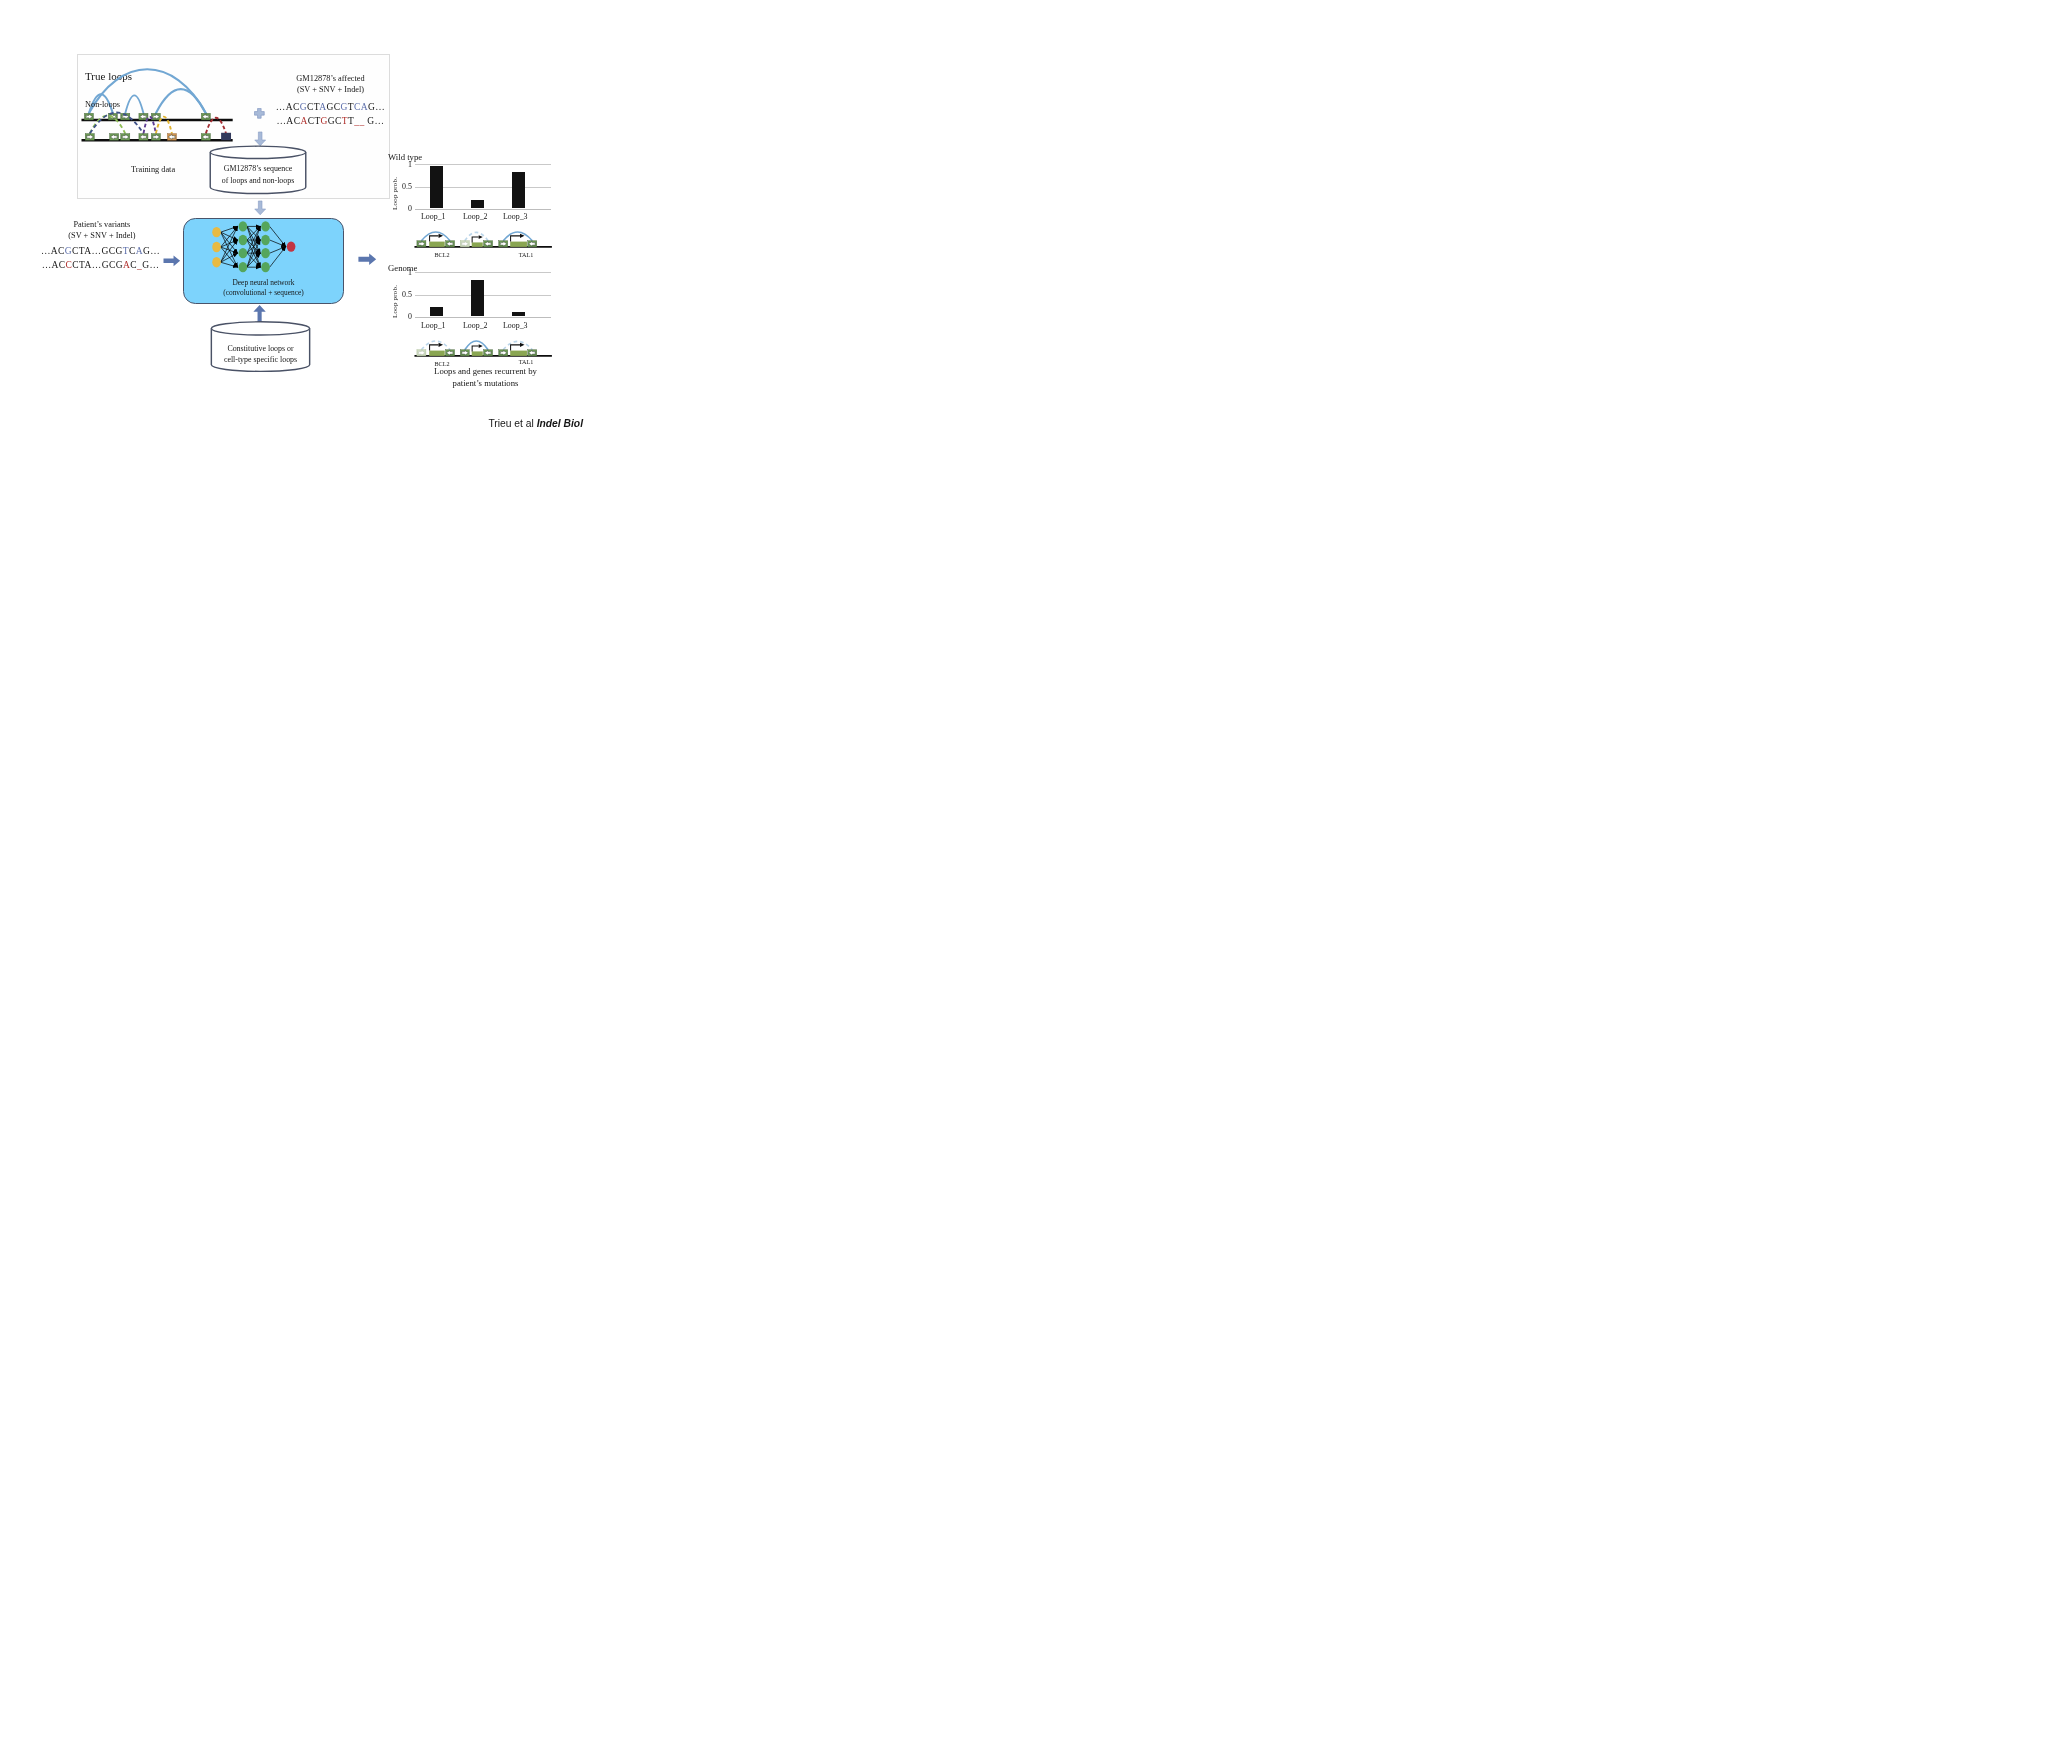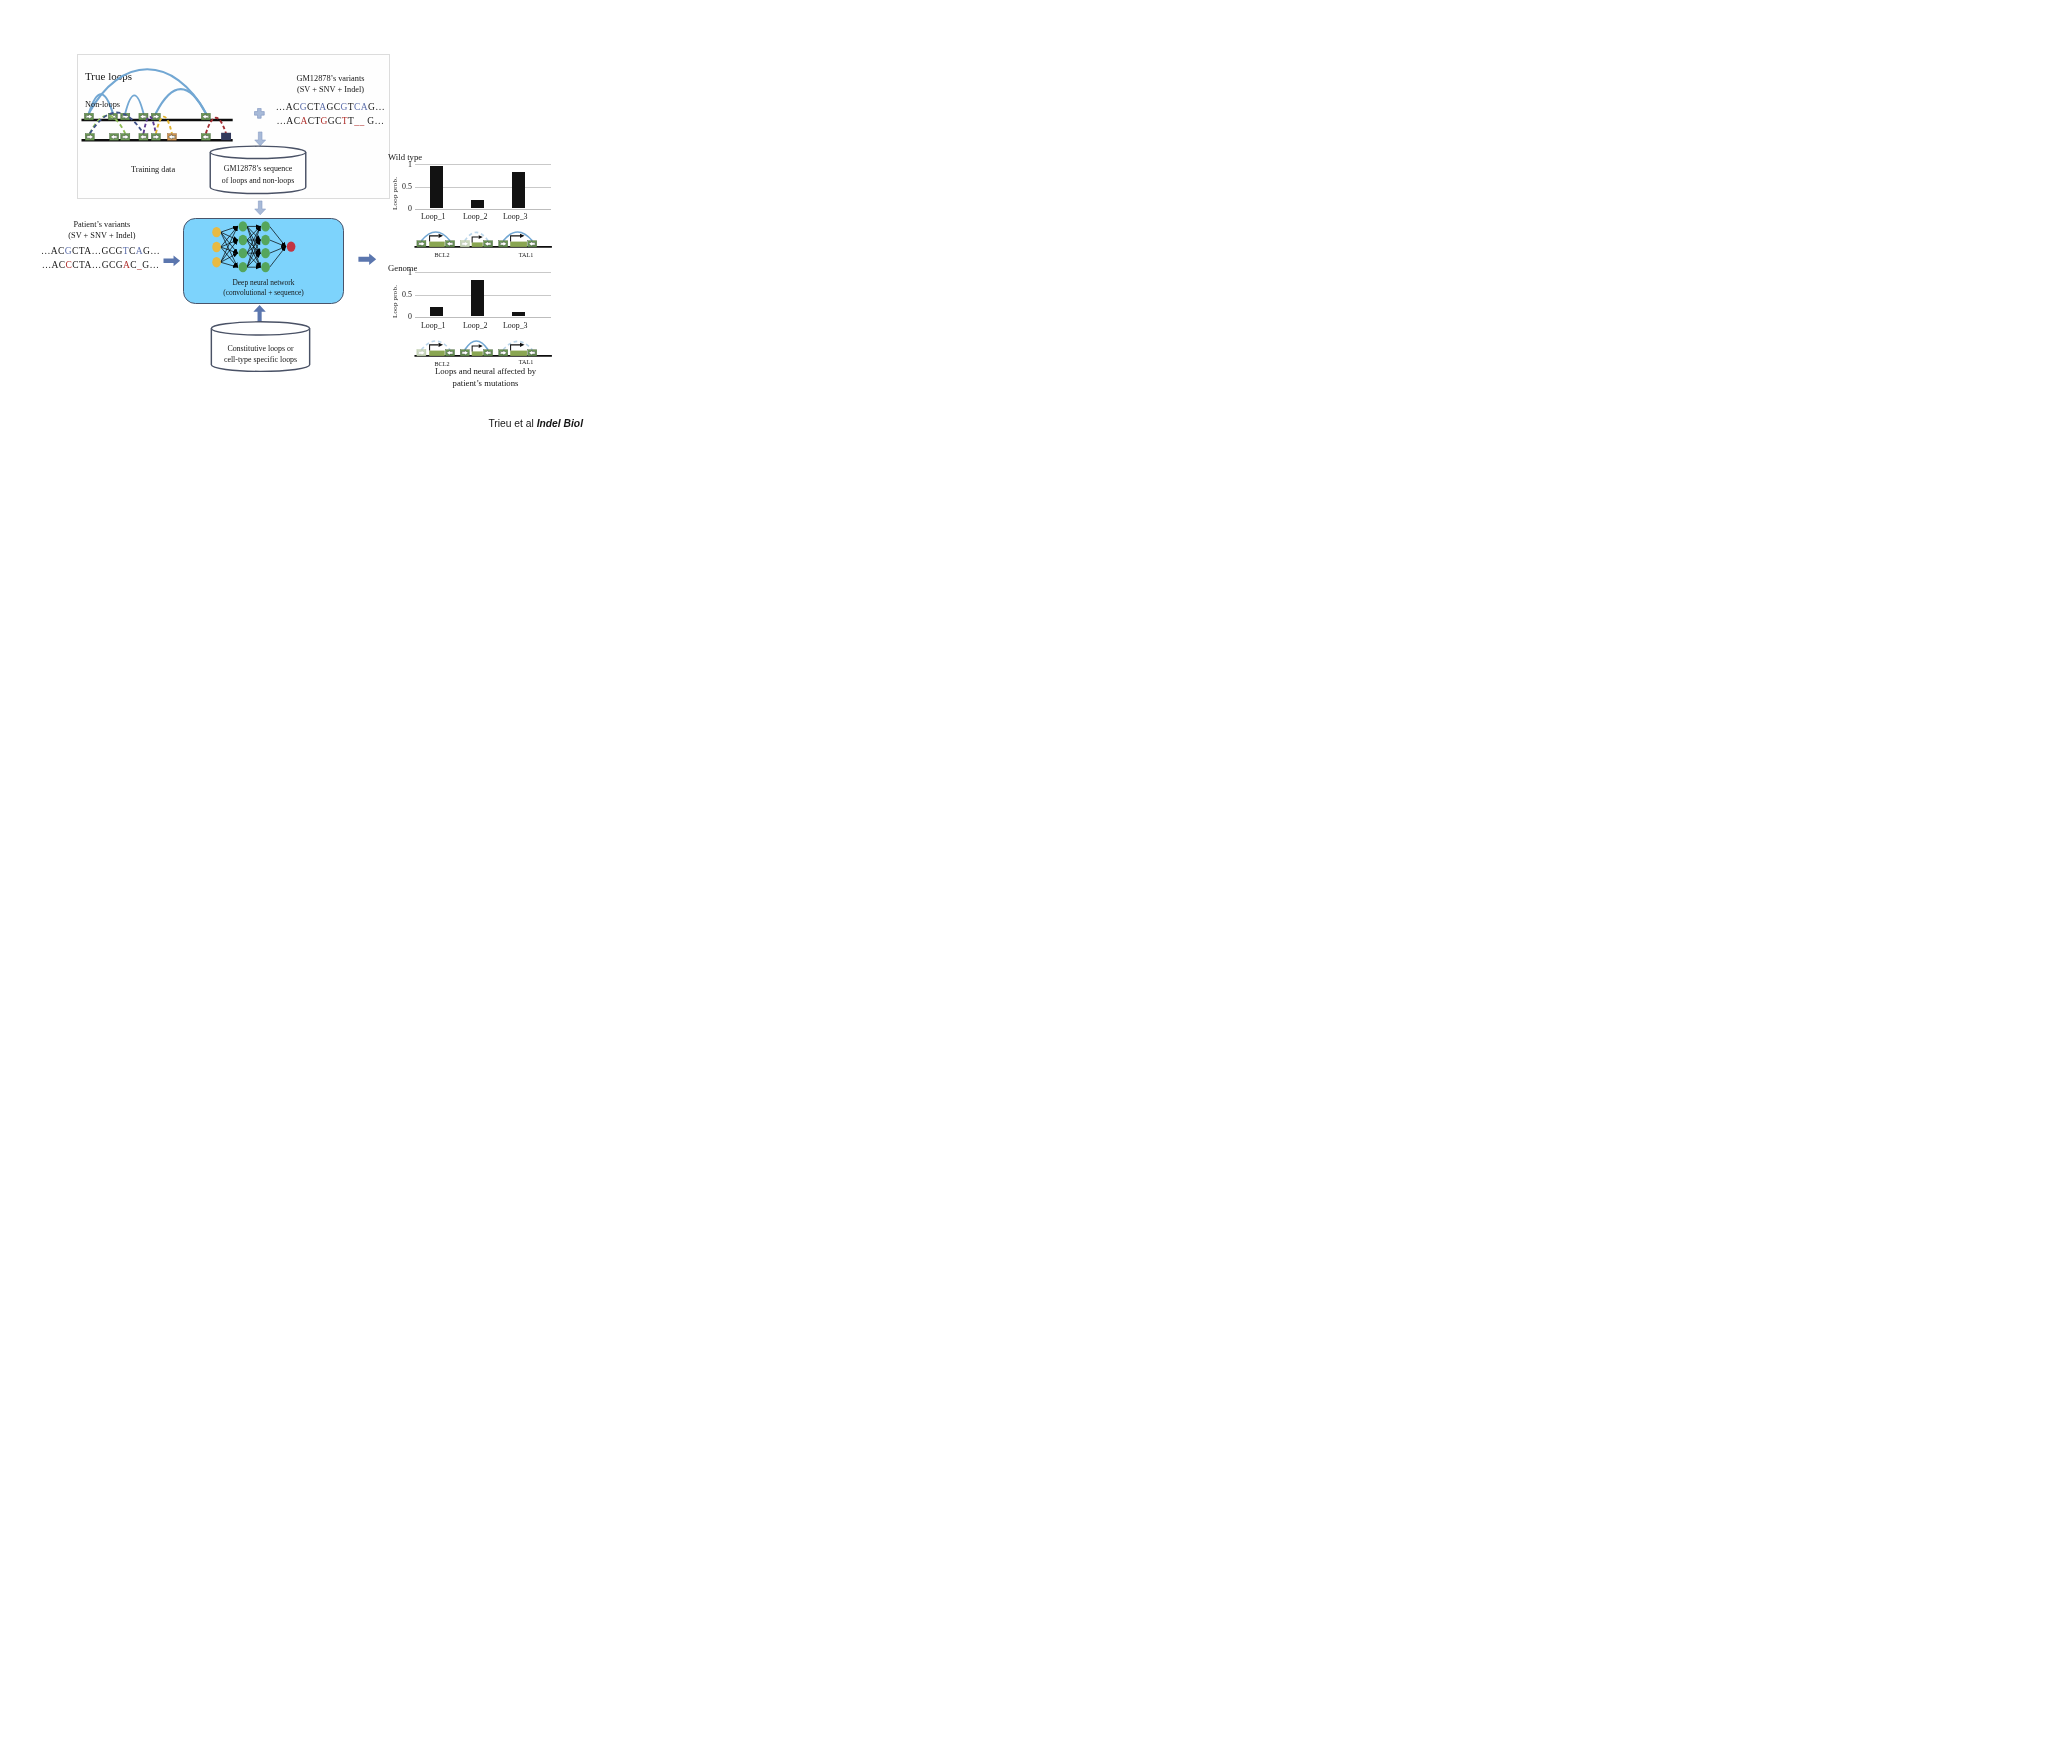--- a/index.html
+++ b/index.html
@@ -117,21 +117,21 @@
         </g>
       <g transform="translate(296,62)">
           <rect width="22" height="16" fill="#6b9a52" stroke="#45603a"></rect>
           <polygon points="20,5 11,5 11,2 2,8 11,14 11,11 20,11 17,8" fill="#fff" stroke="#3c4a3c" stroke-width="1.2"></polygon>
         </g>
       <rect x="344" y="60" width="24" height="18" fill="#333a5c"></rect>
     </g>
   </svg>
 
   <div class="abs ctr seq-title" style="left:256px;top:73px;width:149px;">
-    <div>GM12878’s variants</div>
+    <div>GM12878’s affected</div>
     <div>(SV + SNV + Indel)</div>
   </div>
   <div class="abs ctr seq-lines" style="left:248px;top:101px;width:165px;">
     <div><span class="c-k">…AC</span><span class="c-b">G</span><span class="c-k">CT</span><span class="c-b">A</span><span class="c-k">GC</span><span class="c-b">G</span><span class="c-k">T</span><span class="c-b">CA</span><span class="c-k">G…</span></div>
     <div><span class="c-k">…AC</span><span class="c-r">A</span><span class="c-k">CT</span><span class="c-r">G</span><span class="c-k">GC</span><span class="c-r">T</span><span class="c-k">T</span><span class="c-r">__</span><span class="c-k"> G…</span></div>
   </div>
 
   <svg class="abs" style="left:254px;top:108px;" width="10.7" height="10.7" viewBox="0 0 24 24">
     <polygon points="8,1 16,1 16,8 23,8 23,16 16,16 16,23 8,23 8,16 1,16 1,8 8,8" fill="#a8bad8" stroke="#8298c2" stroke-width="1.5"></polygon>
   </svg>
@@ -372,21 +372,21 @@
       <polygon points="258,24 269,29 258,34" fill="#111"></polygon>
     <g transform="translate(277,41)">
         <rect width="22" height="15" fill="#6b9a52" stroke="#45603a"></rect>
         <polygon points="20,4.5 11,4.5 11,1.5 2,7.5 11,13.5 11,10.5 20,10.5 17,7.5" fill="#fff" stroke="#3c4a3c" stroke-width="1.2"></polygon>
       </g>
   </svg>
   <div class="gene-label abs" style="left:422px;top:360px;">BCL2</div>
   <div class="gene-label abs" style="left:506px;top:358px;">TAL1</div>
 
   <div class="abs results-caption">
-    <div>Loops and neural affected by</div>
+    <div>Loops and genes recurrent by</div>
     <div>patient’s mutations</div>
   </div>
 
   <div class="abs credit">
     <span>Trieu et al </span><b>Indel Biol</b>
   </div>
 
 </div>
 
 

